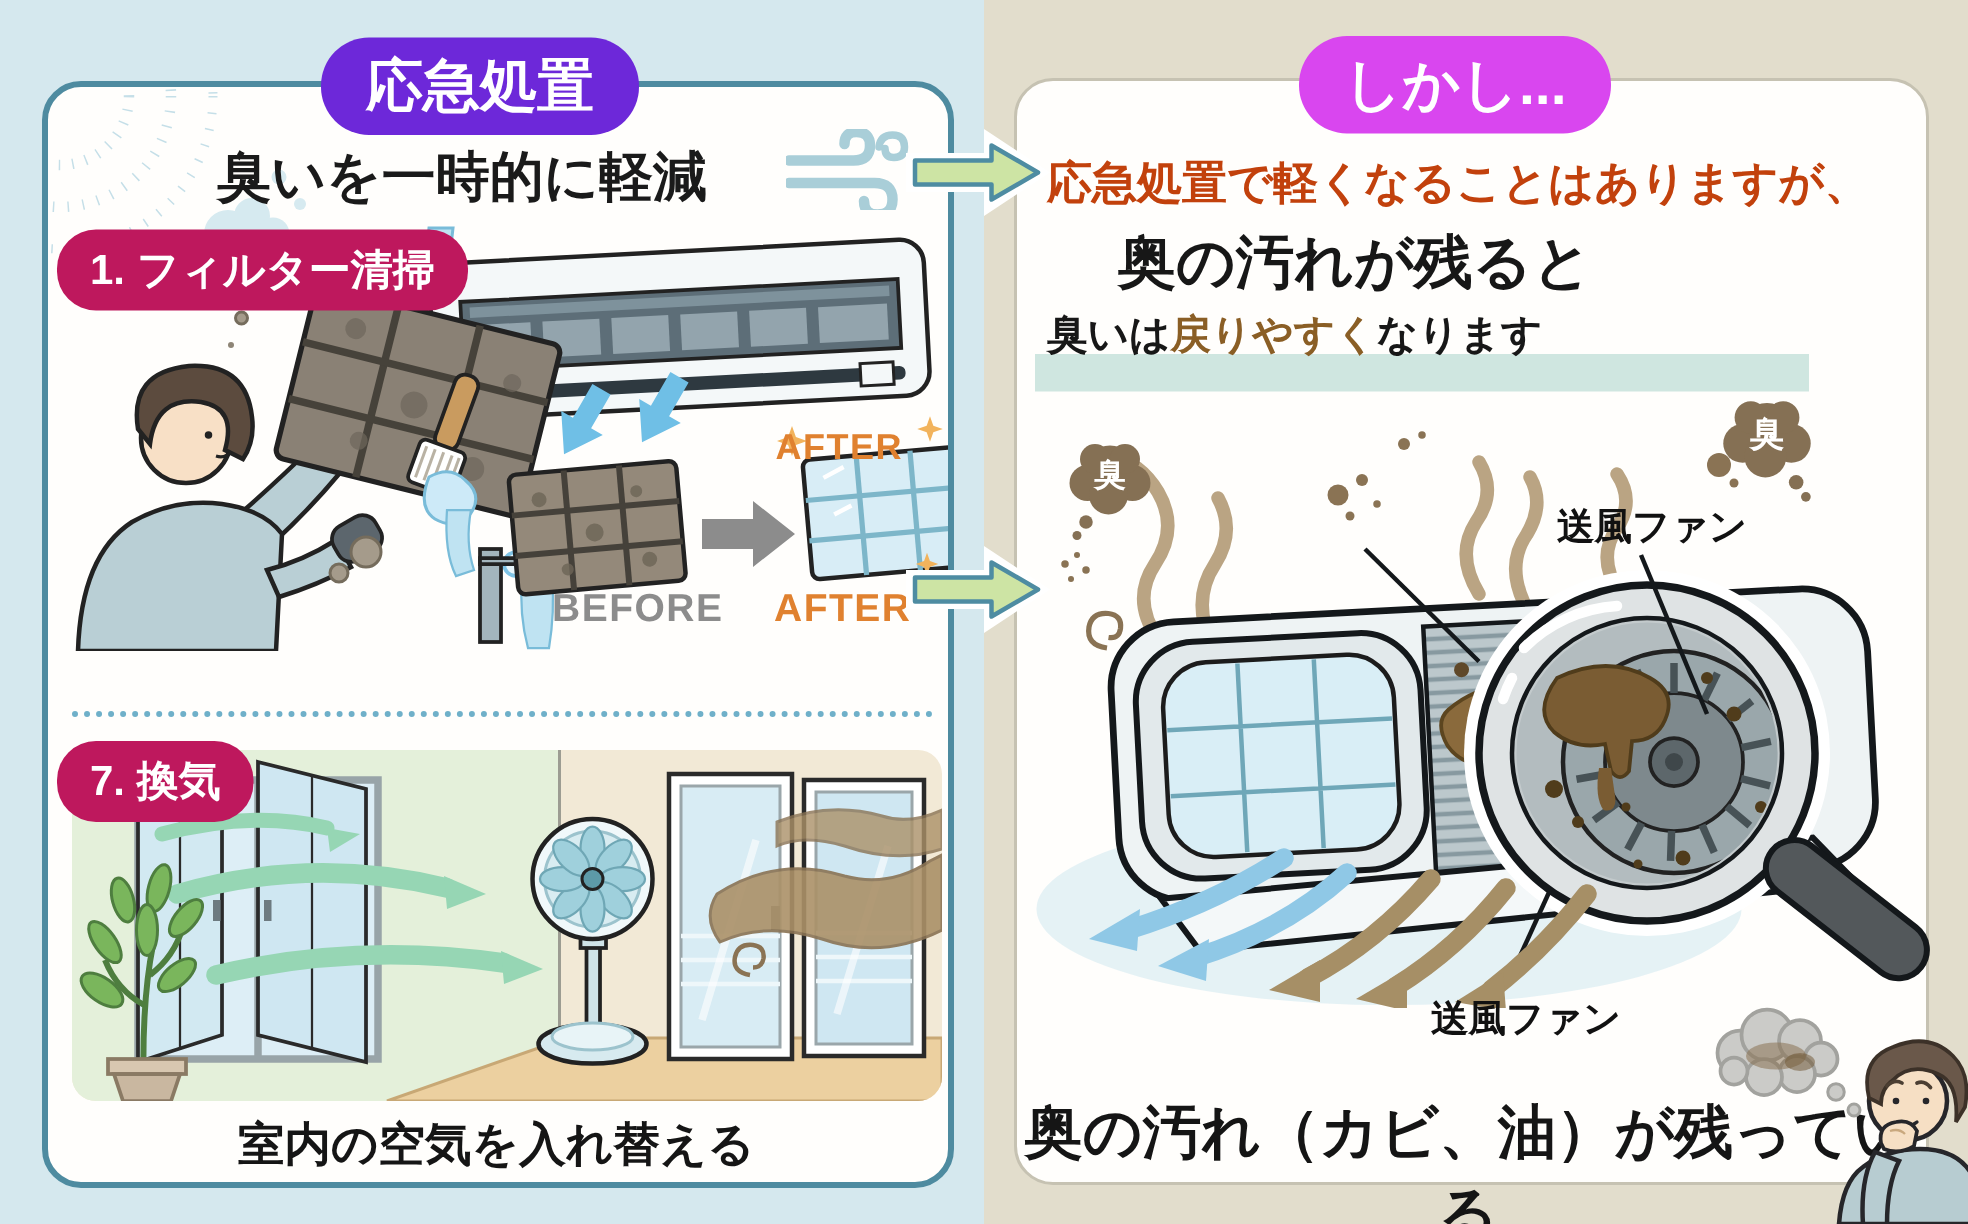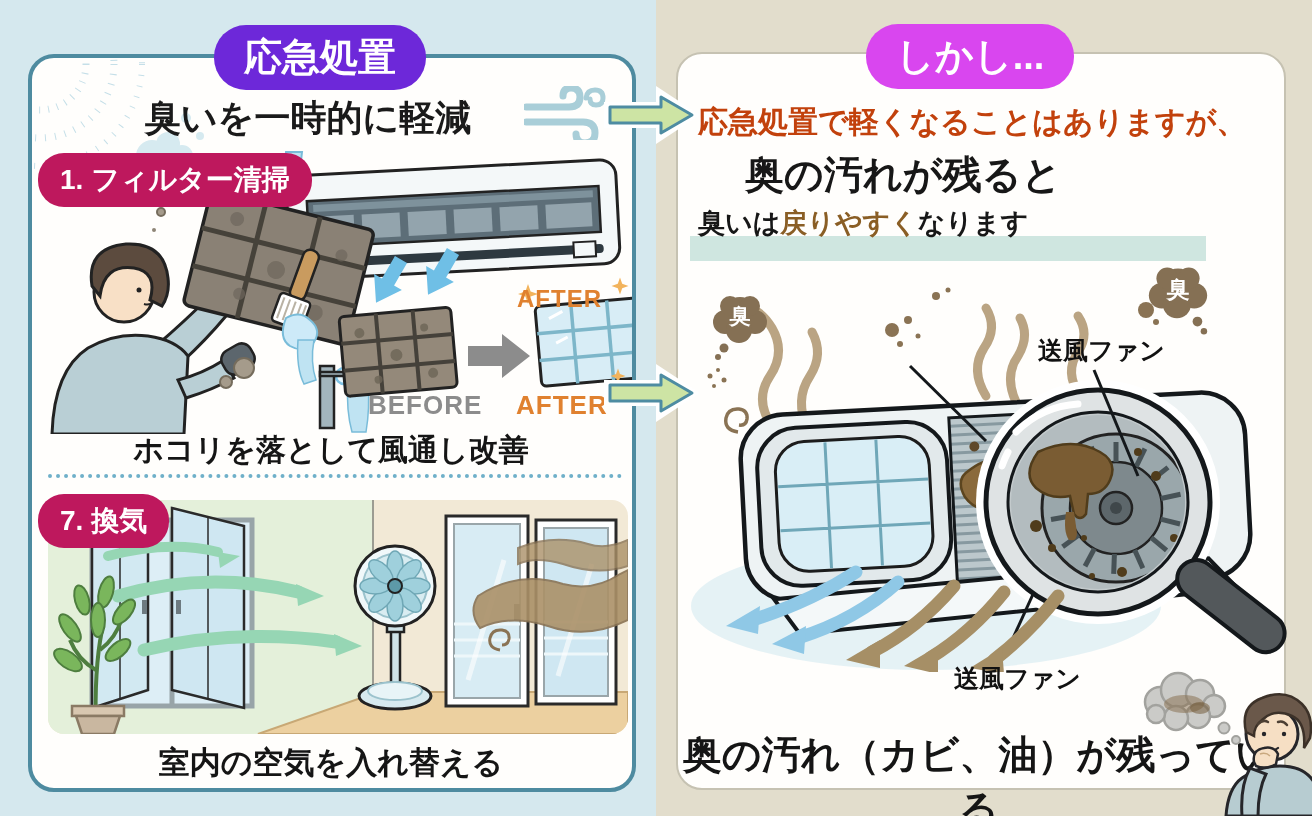--- a/index.html
+++ b/index.html
@@ -220,21 +220,20 @@
       <path transform="translate(492,144)" d="M0,-10 L2.6,-2.6 L10,0 L2.6,2.6 L0,10 L-2.6,2.6 L-10,0 L-2.6,-2.6 Z"></path>
       <path transform="translate(584,136) scale(0.85)" d="M0,-10 L2.6,-2.6 L10,0 L2.6,2.6 L0,10 L-2.6,2.6 L-10,0 L-2.6,-2.6 Z"></path>
       <path transform="translate(582,226) scale(0.75)" d="M0,-10 L2.6,-2.6 L10,0 L2.6,2.6 L0,10 L-2.6,2.6 L-10,0 L-2.6,-2.6 Z"></path>
     </g>
   </svg>
 
   <div class="abs ba-label" id="after-top">AFTER</div>
   <div class="abs ba-label" id="before-lbl">BEFORE</div>
   <div class="abs ba-label" id="after-lbl">AFTER</div>
 
-  <div class="abs caption" id="caption1">ホコリを落として風通し改善</div>
   <div class="abs" id="divider1"></div>
   <div class="abs pill pill-orange" id="badge-step2">7. 換気</div>
 
   <svg class="abs z2" style="left:48px;top:500px" width="580" height="234" viewBox="0 0 580 234">
     <defs>
         <clipPath id="roomclip">
           <rect x="0" y="0" width="580" height="234" rx="16"></rect>
         </clipPath>
       </defs>
     <g clip-path="url(#roomclip)">

